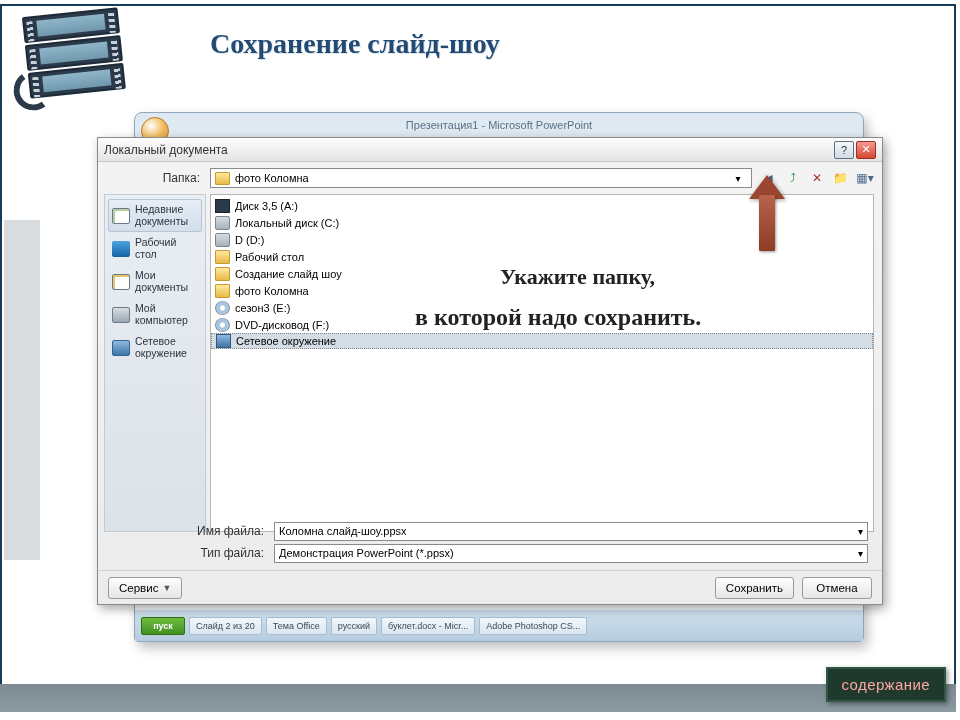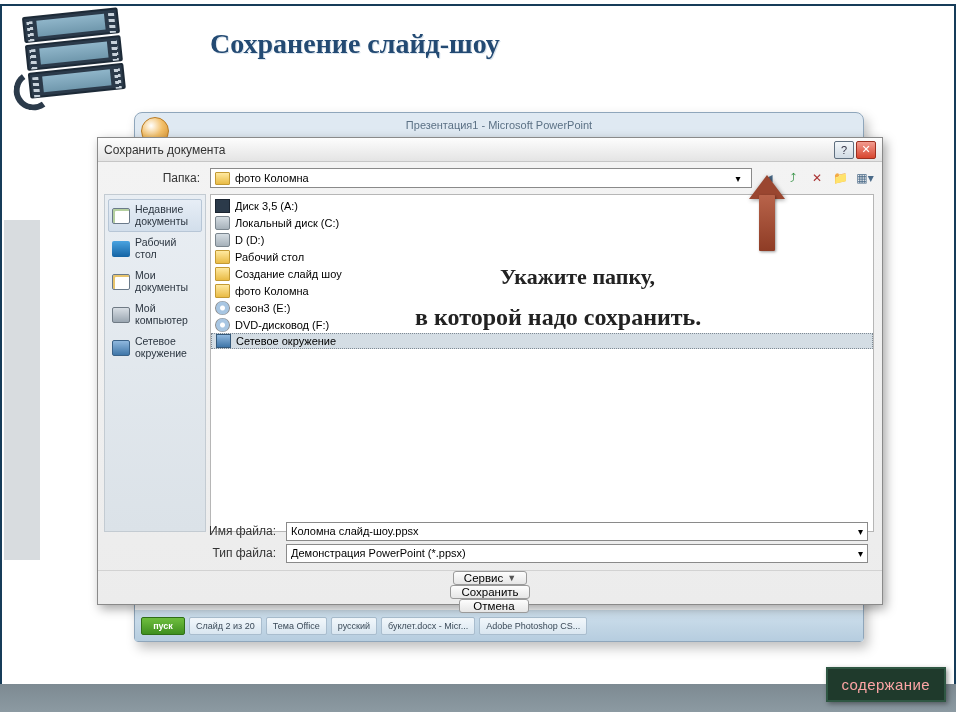--- a/index.html
+++ b/index.html
@@ -178,36 +178,36 @@
   .ind0{padding-left:4px;} .ind1{padding-left:22px;} .ind2{padding-left:40px;} .ind3{padding-left:58px;}
   .ico { width:15px;height:14px; }
   .ico.floppy{background:#2b3a4a;border:1px solid #1a2430;}
   .ico.hdd{background:linear-gradient(#d5dde3,#a6b1ba);border:1px solid #7a858e;border-radius:2px;}
   .ico.cd{background:radial-gradient(circle at 50% 50%,#fff 0 2px,#a8c6e2 3px 6px,#888 7px);border-radius:50%;}
   .ico.fold{background:linear-gradient(#ffe9a0,#e9bb45);border:1px solid #c39a34;border-radius:1px;}
   .ico.net{background:linear-gradient(#8fb8de,#3f76a8);border:1px solid #35597a;}
 
   
   .bottom-fields {
-    position: absolute; left: 12px; right: 0; bottom: 36px; height: 48px;
+    position: absolute; left: 0; right: 0; bottom: 36px; height: 48px;
     font-size: 12px;
   }
   .field-row { display:flex; align-items:center; height:22px; }
   .field-row .flbl { width:176px; text-align:right; padding-right:10px; color:#333;}
   .field-row .fval {
     flex:1; height:19px; background:#fff; border:1px solid #8a8a8a;
     font-size:11px; padding:0 4px; display:flex; align-items:center; margin-right:14px;
   }
   .field-row .fval .dd { margin-left:auto; font-size:10px;}
 
   
   .dlg-buttons {
     position:absolute; left:0; right:0; bottom:0; height:34px;
     border-top:1px solid #d2d2d2;
-    display:flex; align-items:center; padding:0 10px;flex-direction:column;
+    display:flex; align-items:center; padding:0 10px;
   }
   .dlg-buttons .spc{flex:1;}
   .winbtn {
     height:22px; min-width:70px; padding:0 10px; font-size:11.5px;
     background:linear-gradient(#fdfdfd,#e6e6e6);
     border:1px solid #9a9a9a; border-radius:3px;
     display:inline-flex; align-items:center; justify-content:center; gap:4px;
     cursor:default;
   }
   .winbtn .chev{font-size:9px;color:#555;}
@@ -273,21 +273,21 @@
     <span class="tb">Слайд 2 из 20</span>
     <span class="tb">Тема Office</span>
     <span class="tb">русский</span>
     <span class="tb">буклет.docx - Micr...</span>
     <span class="tb">Adobe Photoshop CS...</span>
   </div>
 </div>
 
 <div class="dialog">
   <div class="dlg-titlebar">
-    <span>Сохранить документа</span>
+    <span>Локальный документа</span>
     <span class="spacer"></span>
     <span class="tb-btn">?</span>
     <span class="tb-btn close">✕</span>
   </div>
   <div class="dlg-body">
     <div class="folder-row">
       <span class="lbl">Папка:</span>
       <span class="combo">
         <span class="fic"></span>
         <span>фото Коломна</span>

